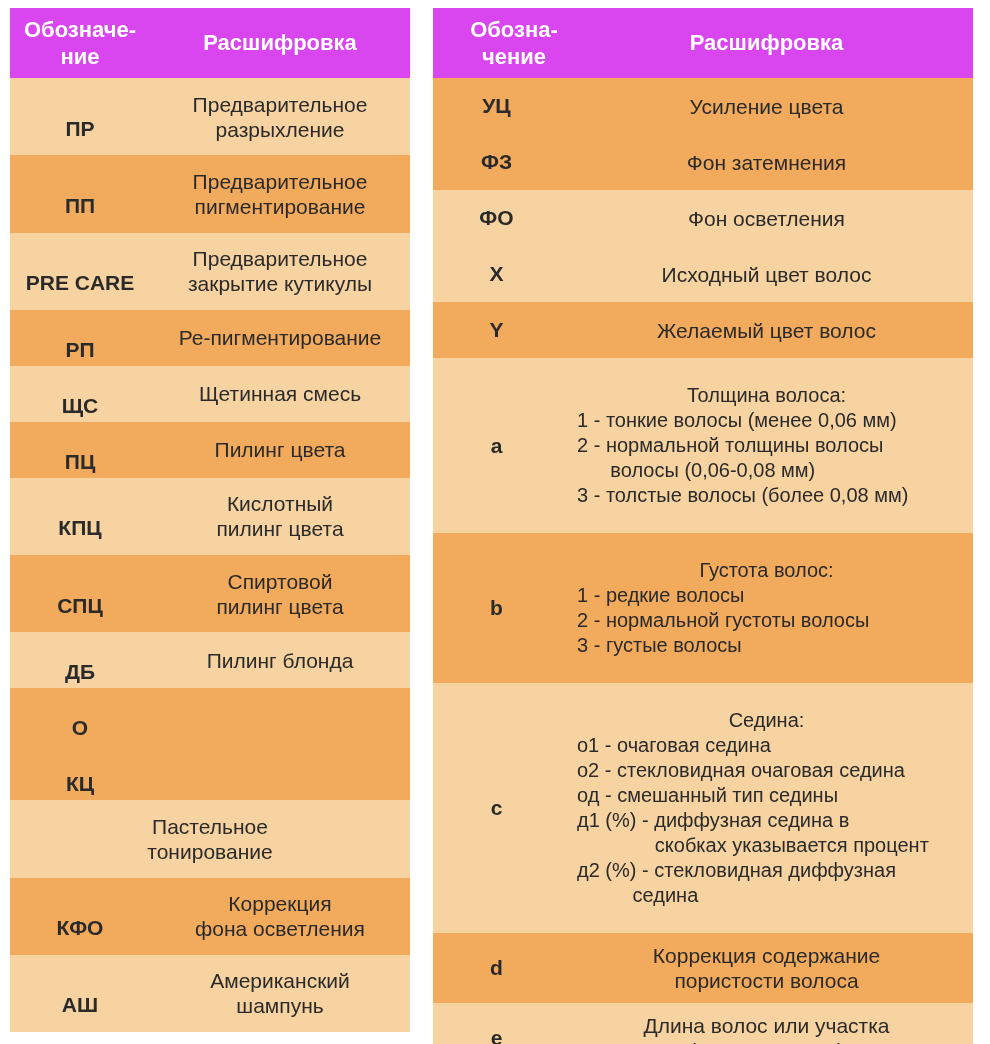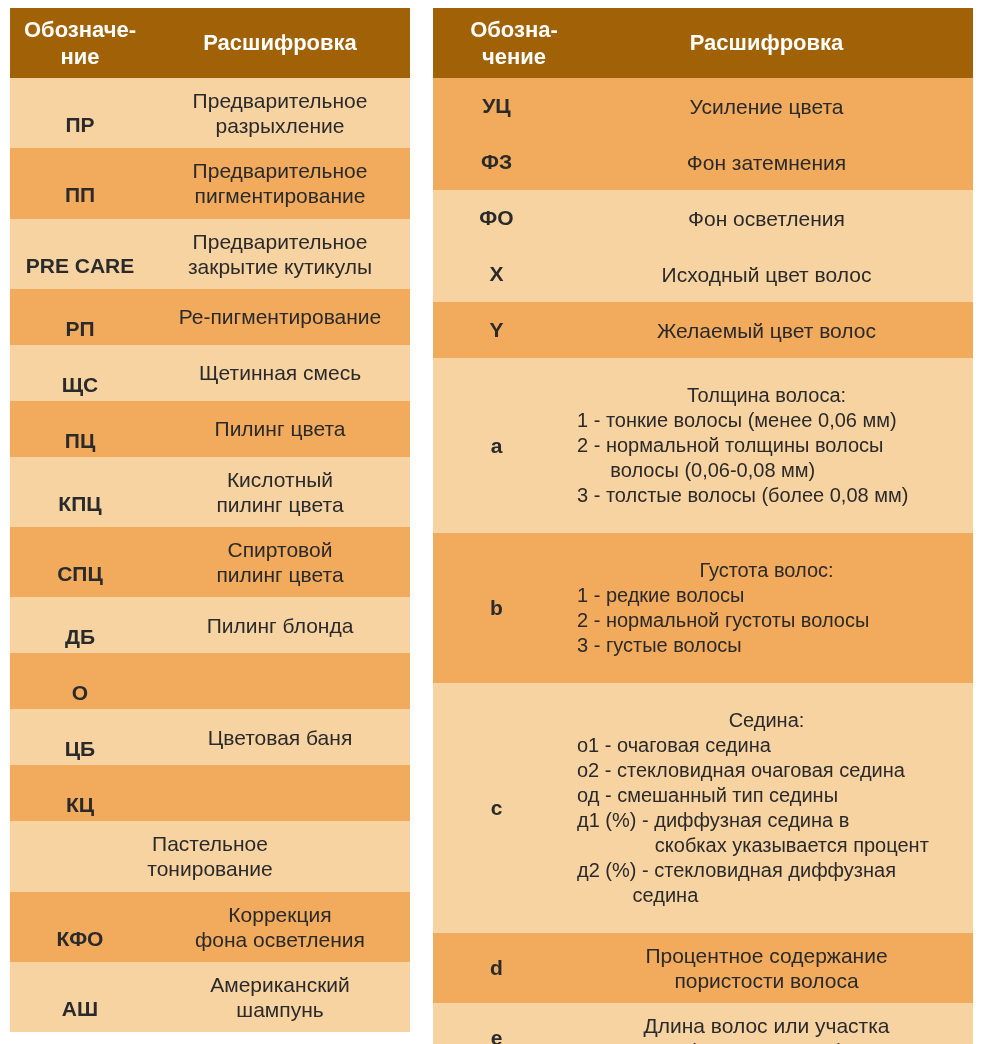--- a/index.html
+++ b/index.html
@@ -21,21 +21,21 @@
   }
   .legend-table {
     display: flex;
     flex-direction: column;
     height: 1024px;
   }
   .legend-table.left  { width: 400px; }
   .legend-table.right { width: 540px; }
 
   .thead {
-    background: #a16207;
+    background: #d946ef;
     color: #ffffff;
     display: flex;
     min-height: 70px;
     font-weight: bold;
     font-size: 22px;
     flex: 0 0 auto;
   }
   .h-abbr {
     display: flex; align-items: center; justify-content: center;
     text-align: center;
@@ -143,24 +143,20 @@
           <div class="abbr-cell">СПЦ</div>
           <div class="desc-cell">Спиртовой
 пилинг цвета</div>
         </div>
         <div class="row light">
           <div class="abbr-cell">ДБ</div>
           <div class="desc-cell">Пилинг блонда</div>
         </div>
         <div class="row dark">
           <div class="abbr-cell">О</div>
-        </div>
-        <div class="row light">
-          <div class="abbr-cell">ЦБ</div>
-          <div class="desc-cell">Цветовая баня</div>
         </div>
         <div class="row dark">
           <div class="abbr-cell">КЦ</div>
         </div>
         <div class="row light">
           <div class="desc-cell">Пастельное
 тонирование</div>
         </div>
         <div class="row dark">
           <div class="abbr-cell">КФО</div>
@@ -220,21 +216,21 @@
           <div class="desc-cell detail"><div class="detail-title">Седина:</div><div class="detail-lines">о1 - очаговая седина
 о2 - стекловидная очаговая седина
 од - смешанный тип седины
 д1 (%) - диффузная седина в
               скобках указывается процент
 д2 (%) - стекловидная диффузная
           седина</div></div>
         </div>
         <div class="row dark">
           <div class="abbr-cell">d</div>
-          <div class="desc-cell">Процентное содержание
+          <div class="desc-cell">Коррекция содержание
 пористости волоса</div>
         </div>
         <div class="row light">
           <div class="abbr-cell">e</div>
           <div class="desc-cell">Длина волос или участка
 (в сантиметрах)</div>
         </div>
       </div>
   </div>
 

